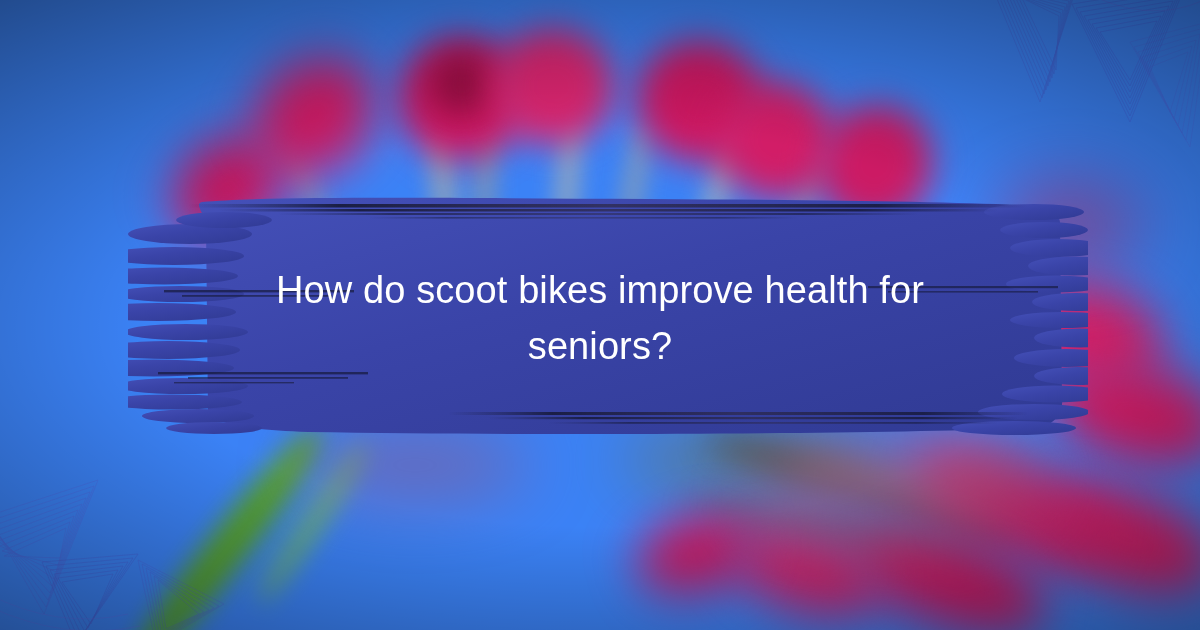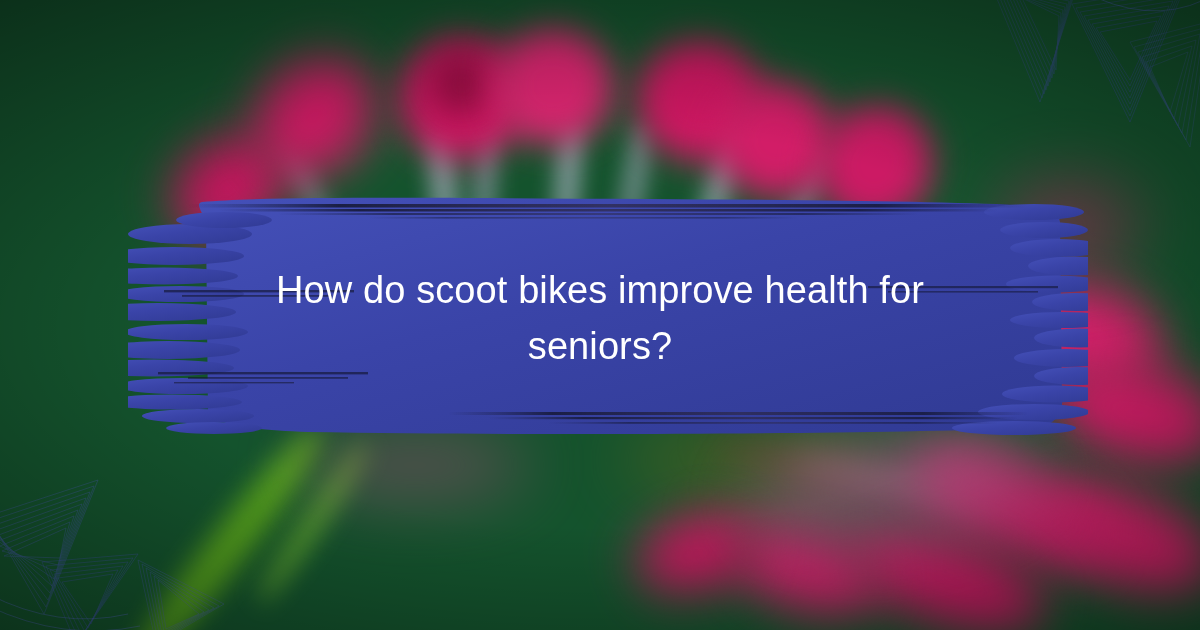--- a/index.html
+++ b/index.html
@@ -6,21 +6,21 @@
   html, body {
     margin: 0;
     padding: 0;
     background: #000;
   }
   #card {
     position: relative;
     width: 1200px;
     height: 630px;
     overflow: hidden;
-    background: #14532d;
+    background: #3b82f6;
     font-family: "Liberation Sans", sans-serif;
   }
 
   
   .bg-layer {
     position: absolute;
     inset: 0;
     pointer-events: none;
   }
 

